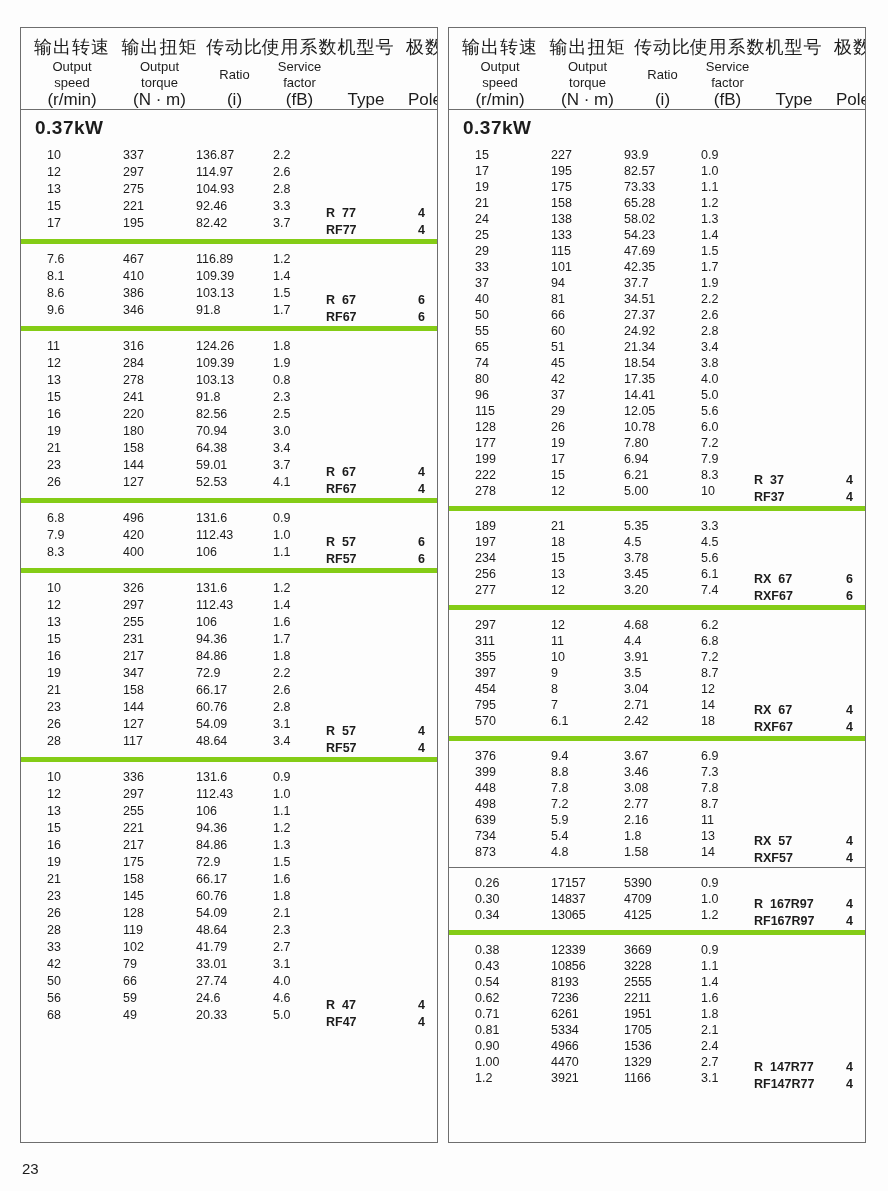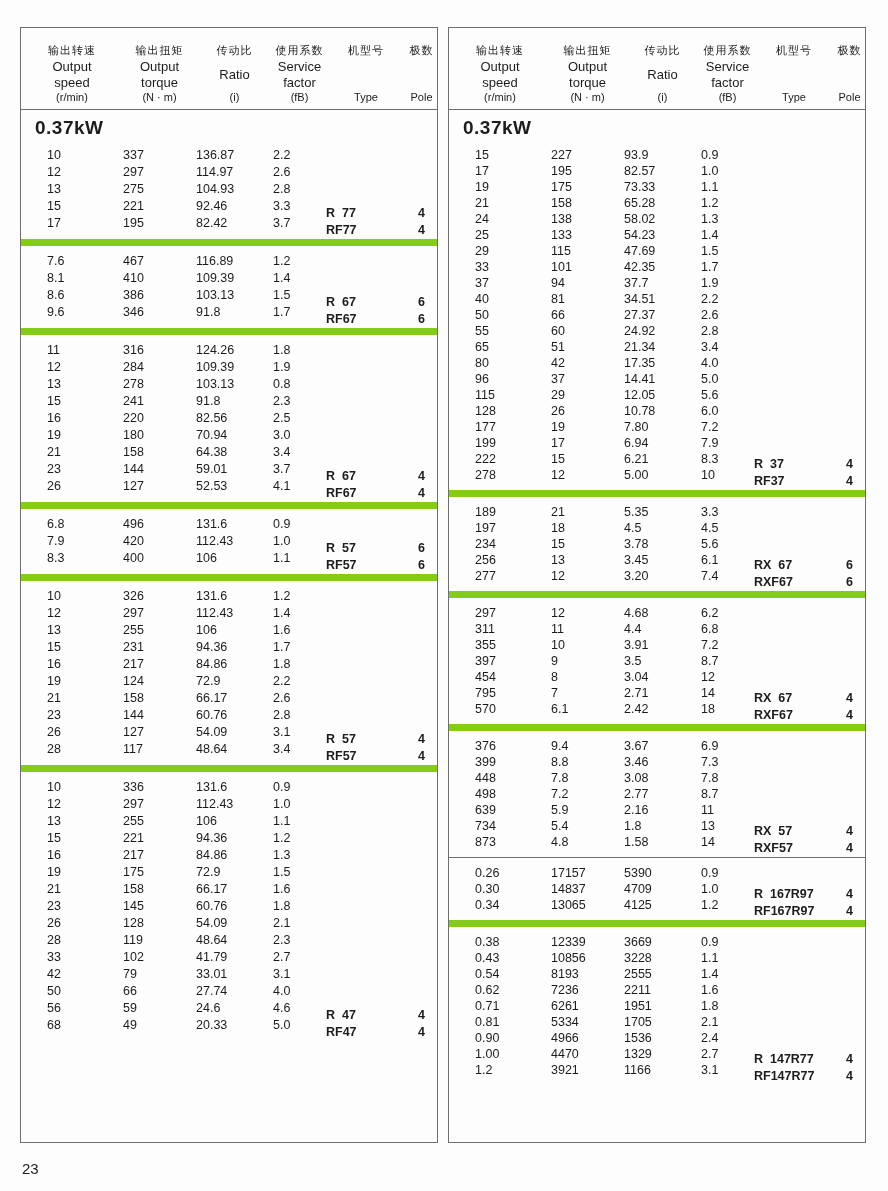--- a/index.html
+++ b/index.html
@@ -20,27 +20,27 @@
   }
   .thead {
     height:82px;
     border-bottom:1px solid #6e6e6e;
     display:grid;
     grid-template-columns:102px 73px 77px 53px 80px 1fr;
     padding:7px 0 6px 0;
     box-sizing:border-box;
   }
   .hcell { display:flex; flex-direction:column; justify-content:space-between; align-items:center; text-align:center; }
-  .hcn   { font-size:11px; letter-spacing:1px; white-space:nowrap;margin-top:8px; }
+  .hcn   { font-size:18px; letter-spacing:1px; white-space:nowrap; }
   .hen   { font-size:13px; line-height:1.2; white-space:pre-line; }
-  .hunit { font-size:11px; white-space:nowrap; }
+  .hunit { font-size:17px; white-space:nowrap; }
   .section + .section { border-top:1px solid #6e6e6e; }
   .sec-title { font-size:19px; font-weight:bold; letter-spacing:0.5px; padding:7px 0 3px 14px; height:20px; }
   .block { position:relative; padding:7px 0; }
-  .block + .block { border-top:7px solid #84cc16; }
+  .block + .block { border-top:5px solid #84cc16; }
   .drow { display:grid; grid-template-columns:102px 73px 77px 53px; font-size:12.5px; }
   .t-left  .drow { height:17px; line-height:17px; }
   .t-right .drow { height:16px; line-height:16px; }
   .c1 { padding-left:26px; }
   .tpwrap {
     position:absolute; left:305px; right:0; top:0; bottom:0;
     display:flex; flex-direction:column; justify-content:flex-end;
     font-size:12.5px;
     font-weight:bold;
   }
@@ -292,21 +292,21 @@
               <div class="c4">1.7</div>
             </div>
             <div class="drow">
               <div class="c1">16</div>
               <div class="c2">217</div>
               <div class="c3">84.86</div>
               <div class="c4">1.8</div>
             </div>
             <div class="drow">
               <div class="c1">19</div>
-              <div class="c2">124</div>
+              <div class="c2">347</div>
               <div class="c3">72.9</div>
               <div class="c4">2.2</div>
             </div>
             <div class="drow">
               <div class="c1">21</div>
               <div class="c2">158</div>
               <div class="c3">66.17</div>
               <div class="c4">2.6</div>
             </div>
             <div class="drow">
@@ -551,20 +551,26 @@
               <div class="c1">55</div>
               <div class="c2">60</div>
               <div class="c3">24.92</div>
               <div class="c4">2.8</div>
             </div>
             <div class="drow">
               <div class="c1">65</div>
               <div class="c2">51</div>
               <div class="c3">21.34</div>
               <div class="c4">3.4</div>
+            </div>
+            <div class="drow">
+              <div class="c1">74</div>
+              <div class="c2">45</div>
+              <div class="c3">18.54</div>
+              <div class="c4">3.8</div>
             </div>
             <div class="drow">
               <div class="c1">80</div>
               <div class="c2">42</div>
               <div class="c3">17.35</div>
               <div class="c4">4.0</div>
             </div>
             <div class="drow">
               <div class="c1">96</div>
               <div class="c2">37</div>

